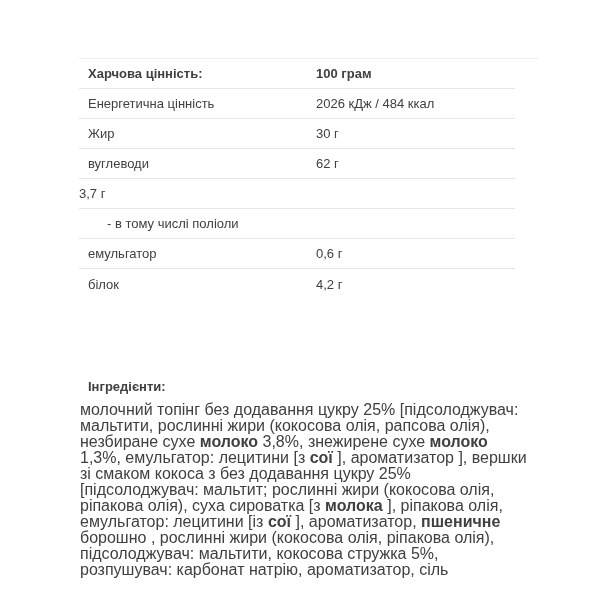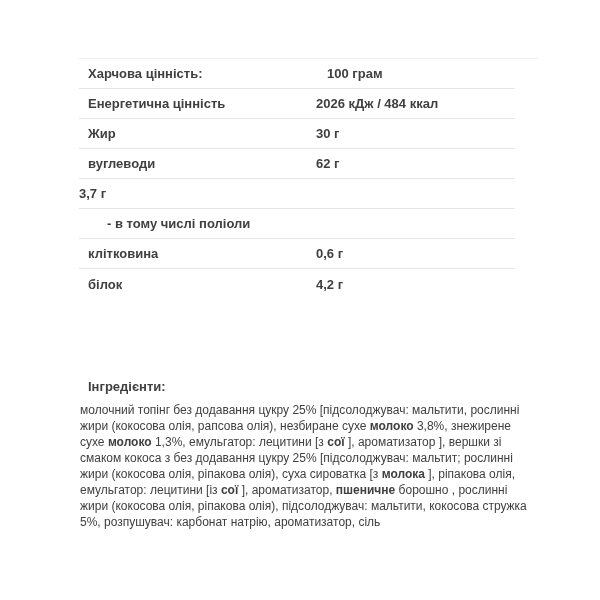--- a/index.html
+++ b/index.html
@@ -26,24 +26,23 @@
     border-top: 1px solid var(--top-border-color);
   }
   .nutri-row {
     width: 436px;
     height: 30px;
     display: flex;
     align-items: center;
     border-bottom: 1px solid var(--divider-color);
     font-size: 13px;
     line-height: 1;
-    font-weight: bold;
   }
   .nutri-row:last-child { border-bottom: none; }
-  .nutri-row.bold { font-weight: 700; gap: 11px; }
+  .nutri-row.bold { font-weight: 700; }
   .nutri-row .cell-label {
     width: 237px;
     padding-left: 9px;
     flex: none;
     white-space: nowrap;
   }
   .nutri-row.indent .cell-label { padding-left: 28px; }
   .nutri-row .cell-value {
     flex: 1;
     white-space: nowrap;
@@ -54,21 +53,21 @@
     top: 379px;
     font-size: 13px;
     font-weight: 700;
     padding-left: 8px;
   }
   .ingredients-text {
     position: absolute;
     left: 80px;
     top: 402px;
     width: 452px;
-    font-size: 12px;
+    font-size: 16px;
     line-height: 16px;
   }
   .ingredients-text .allergen { font-weight: 700; }
 </style>
 </head>
 <body>
 
 <div class="nutri-table">
     <div class="nutri-row bold">
     <div class="cell-label">Харчова цінність:</div>
@@ -86,21 +85,21 @@
     <div class="cell-label">вуглеводи</div>
     <div class="cell-value">62 г</div>
   </div>
     <div class="nutri-row indent">
     <div class="cell-value">3,7 г</div>
   </div>
     <div class="nutri-row indent">
     <div class="cell-label">- в тому числі поліоли</div>
   </div>
     <div class="nutri-row">
-    <div class="cell-label">клітковина</div>
+    <div class="cell-label">емульгатор</div>
     <div class="cell-value">0,6 г</div>
   </div>
     <div class="nutri-row">
     <div class="cell-label">білок</div>
     <div class="cell-value">4,2 г</div>
   </div>
   </div>
 
 <h3 class="ingredients-heading">Інгредієнти:</h3>
 

